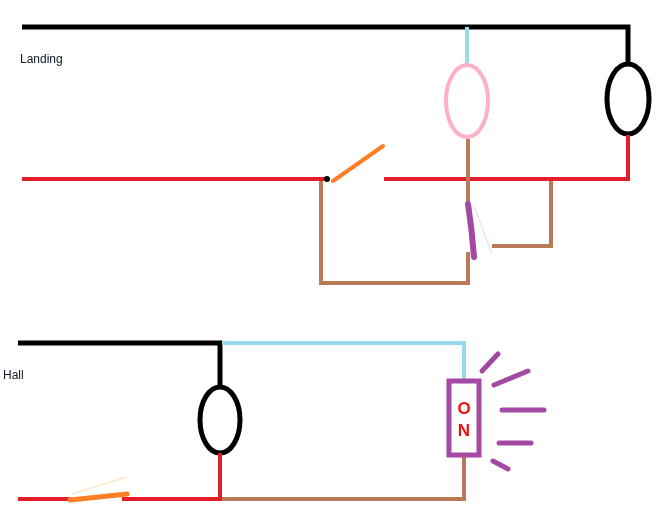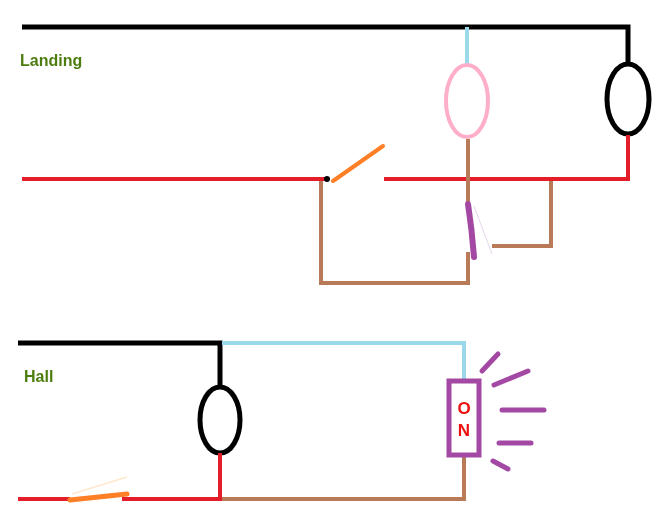--- a/index.html
+++ b/index.html
@@ -1,25 +1,25 @@
 <!DOCTYPE html>
 <html><head>
 <meta charset="utf-8">
 <style>
   html, body { margin: 0; padding: 0; background: #ffffff; }
   body { width: 668px; height: 522px; position: relative; overflow: hidden; font-family: "Liberation Sans", sans-serif; }
   svg { position: absolute; left: 0; top: 0; }
-  .label { position: absolute; font-family: "Liberation Sans", sans-serif; font-weight: bold; font-size: 16px; color: #4d7c0f; }
+  .label { position: absolute; font-family: "Liberation Sans", sans-serif; font-weight: normal; font-size: 12px; color: #0f172a; }
   .on-text { font-family: "Liberation Sans", sans-serif; font-weight: bold; font-size: 17px; fill: #ee1111; }
 </style>
 </head>
 <body>
 
 <div class="label" style="left:20px; top:52px;">Landing</div>
-<div class="label" style="left:24px; top:368px;">Hall</div>
+<div class="label" style="left:3px; top:368px;">Hall</div>
 
 <svg width="668" height="522" viewBox="0 0 668 522">
 
   <g>
 
     <polyline points="22,27 628,27 628,66" fill="none" stroke="#000" stroke-width="5"></polyline>
 
     <line x1="467" y1="27" x2="467" y2="65" stroke="#99d9ea" stroke-width="4"></line>
 
     <ellipse cx="467" cy="101" rx="21" ry="36" fill="none" stroke="#ffaec9" stroke-width="4"></ellipse>

